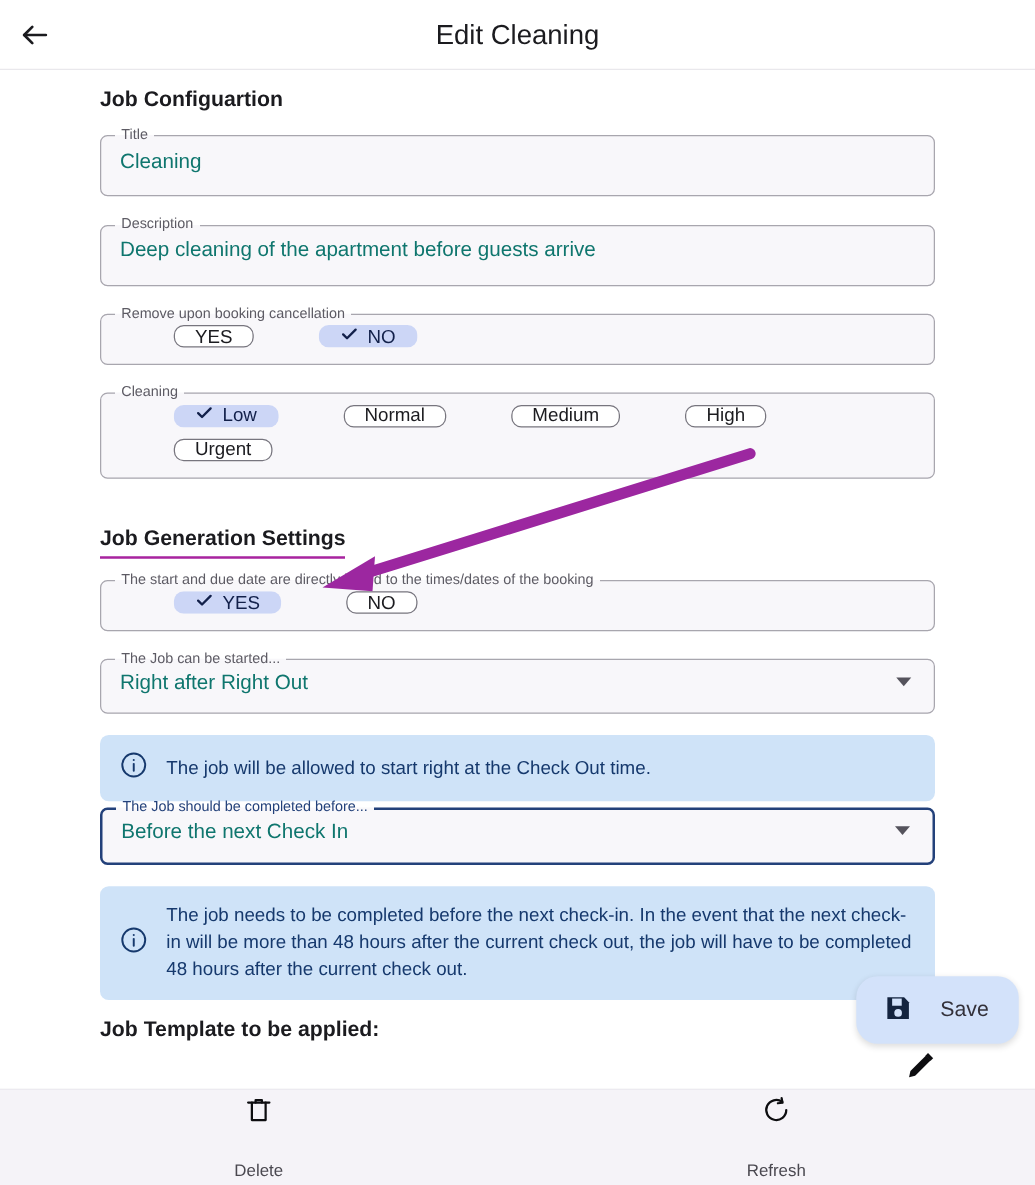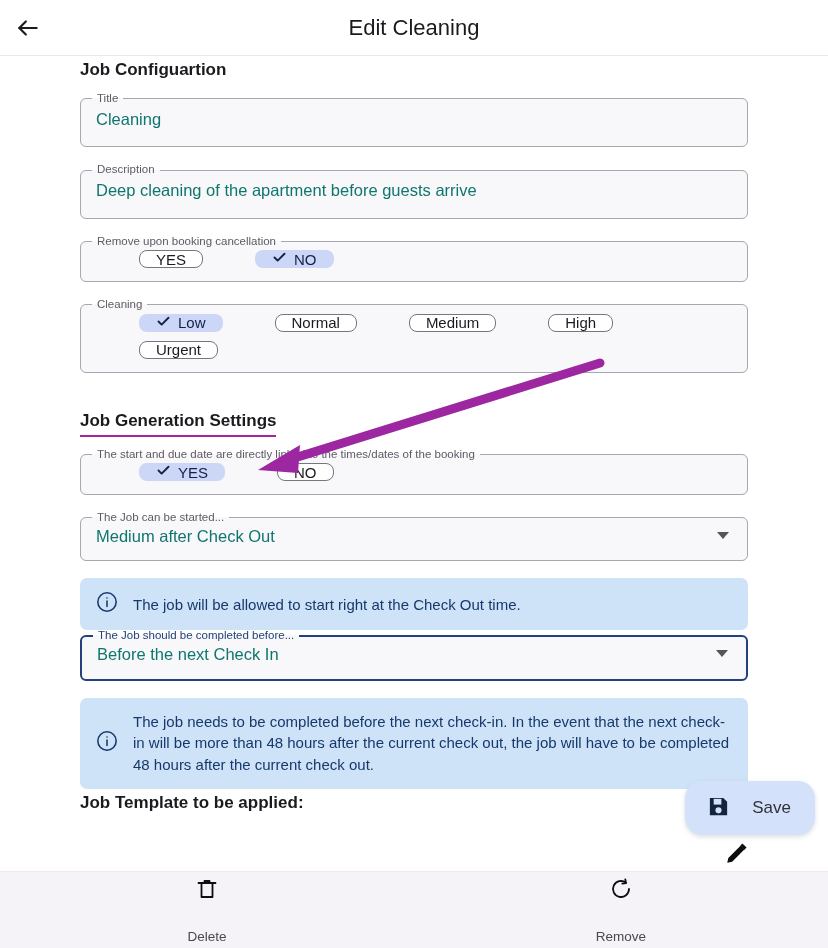--- a/index.html
+++ b/index.html
@@ -55,21 +55,21 @@
     bottom: 77px;
     background: #ffffff;
     overflow: hidden;
     padding: 0 80px;
   }
 
   .section-title {
     font-size: 17px;
     font-weight: bold;
     color: #1b1b1f;
-    margin-top: 4px;
+    margin-top: 14px;
     margin-bottom: 13px;
   }
   .section-title.underlined {
     display: inline-block;
     margin-top: 21px;
     margin-bottom: 12px;
     padding-bottom: 4px;
     border-bottom: 2.5px solid #a8239f;
   }
 
@@ -335,21 +335,21 @@
 
         <span>NO</span>
       </div>
     </div>
   </fieldset>
 
   
   <fieldset class="field">
     <legend>The Job can be started...</legend>
     <div class="select-row">
-      <span class="field-value">Medium after Check Out</span>
+      <span class="field-value">Right after Right Out</span>
       <span class="caret"></span>
     </div>
   </fieldset>
 
   
   <div class="info">
     <span class="info-icon">
       <svg width="22" height="22" viewBox="0 0 24 24" fill="none" stroke="#16396d" stroke-width="1.7">
         <circle cx="12" cy="12" r="10"></circle>
         <line x1="12" y1="11" x2="12" y2="17" stroke-linecap="round"></line>
@@ -413,20 +413,20 @@
     </span>
     <span class="bottombar-label">Delete</span>
   </div>
   <div class="bottombar-item">
     <span>
       <svg width="24" height="24" viewBox="0 0 24 24" fill="none" stroke="#0d0d10" stroke-width="1.8" stroke-linecap="round" stroke-linejoin="round">
         <path d="M20 12a8 8 0 1 1-3.2-6.4"></path>
         <polyline points="16.3 2.5 17 6.2 13.3 6.6"></polyline>
       </svg>
     </span>
-    <span class="bottombar-label">Remove</span>
+    <span class="bottombar-label">Refresh</span>
   </div>
 </div>
 
 <svg class="annotation" viewBox="0 0 828 948">
   <line x1="600" y1="363" x2="288" y2="460" stroke="#9c27a0" stroke-width="9" stroke-linecap="round"></line>
   <polygon points="258,470 300,445 298,473" fill="#9c27a0"></polygon>
 </svg>
 
 </body></html>

